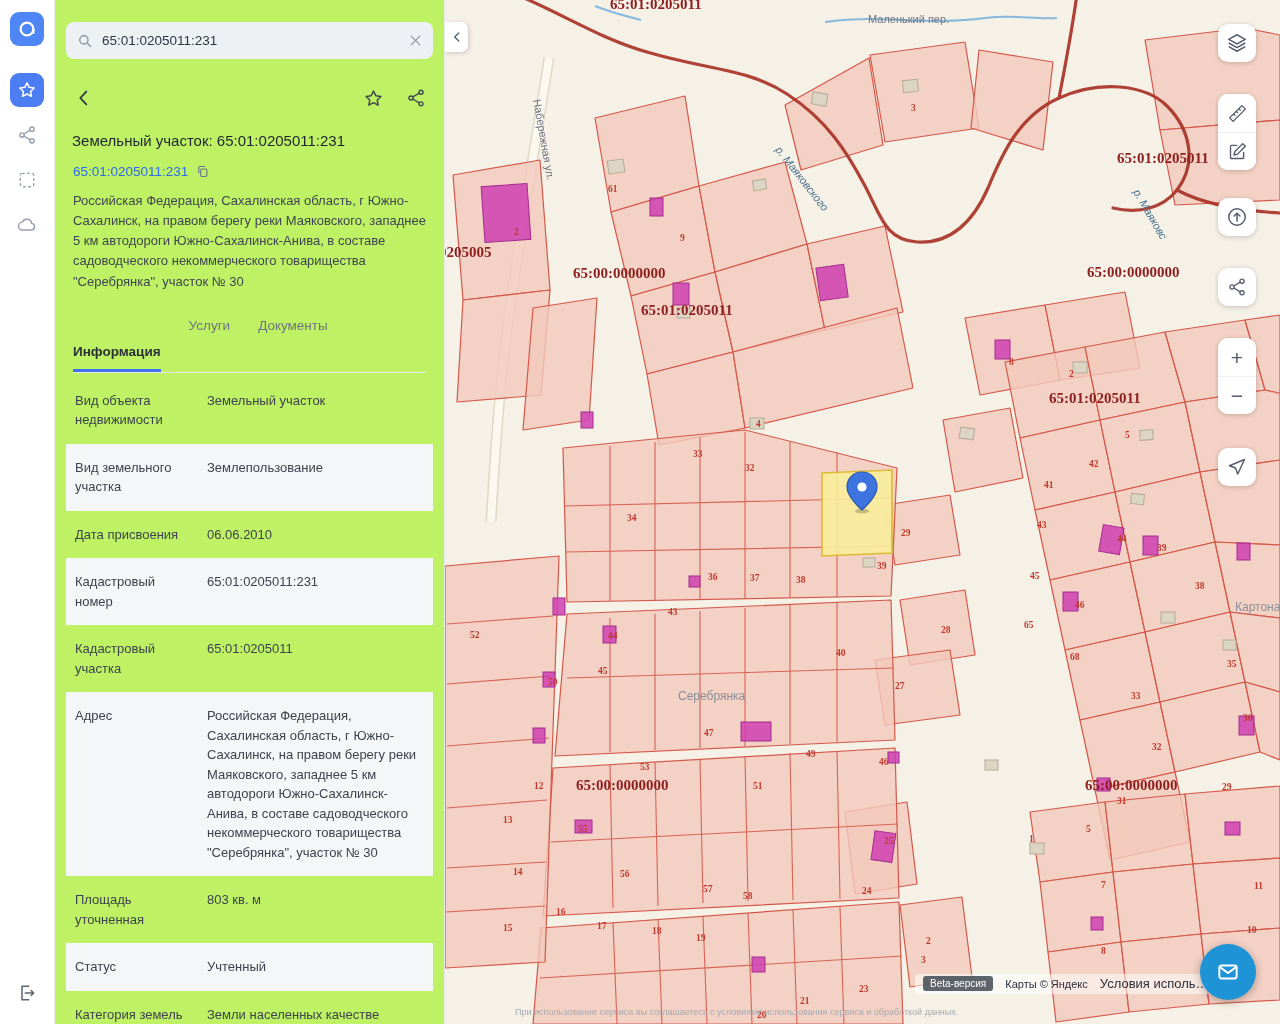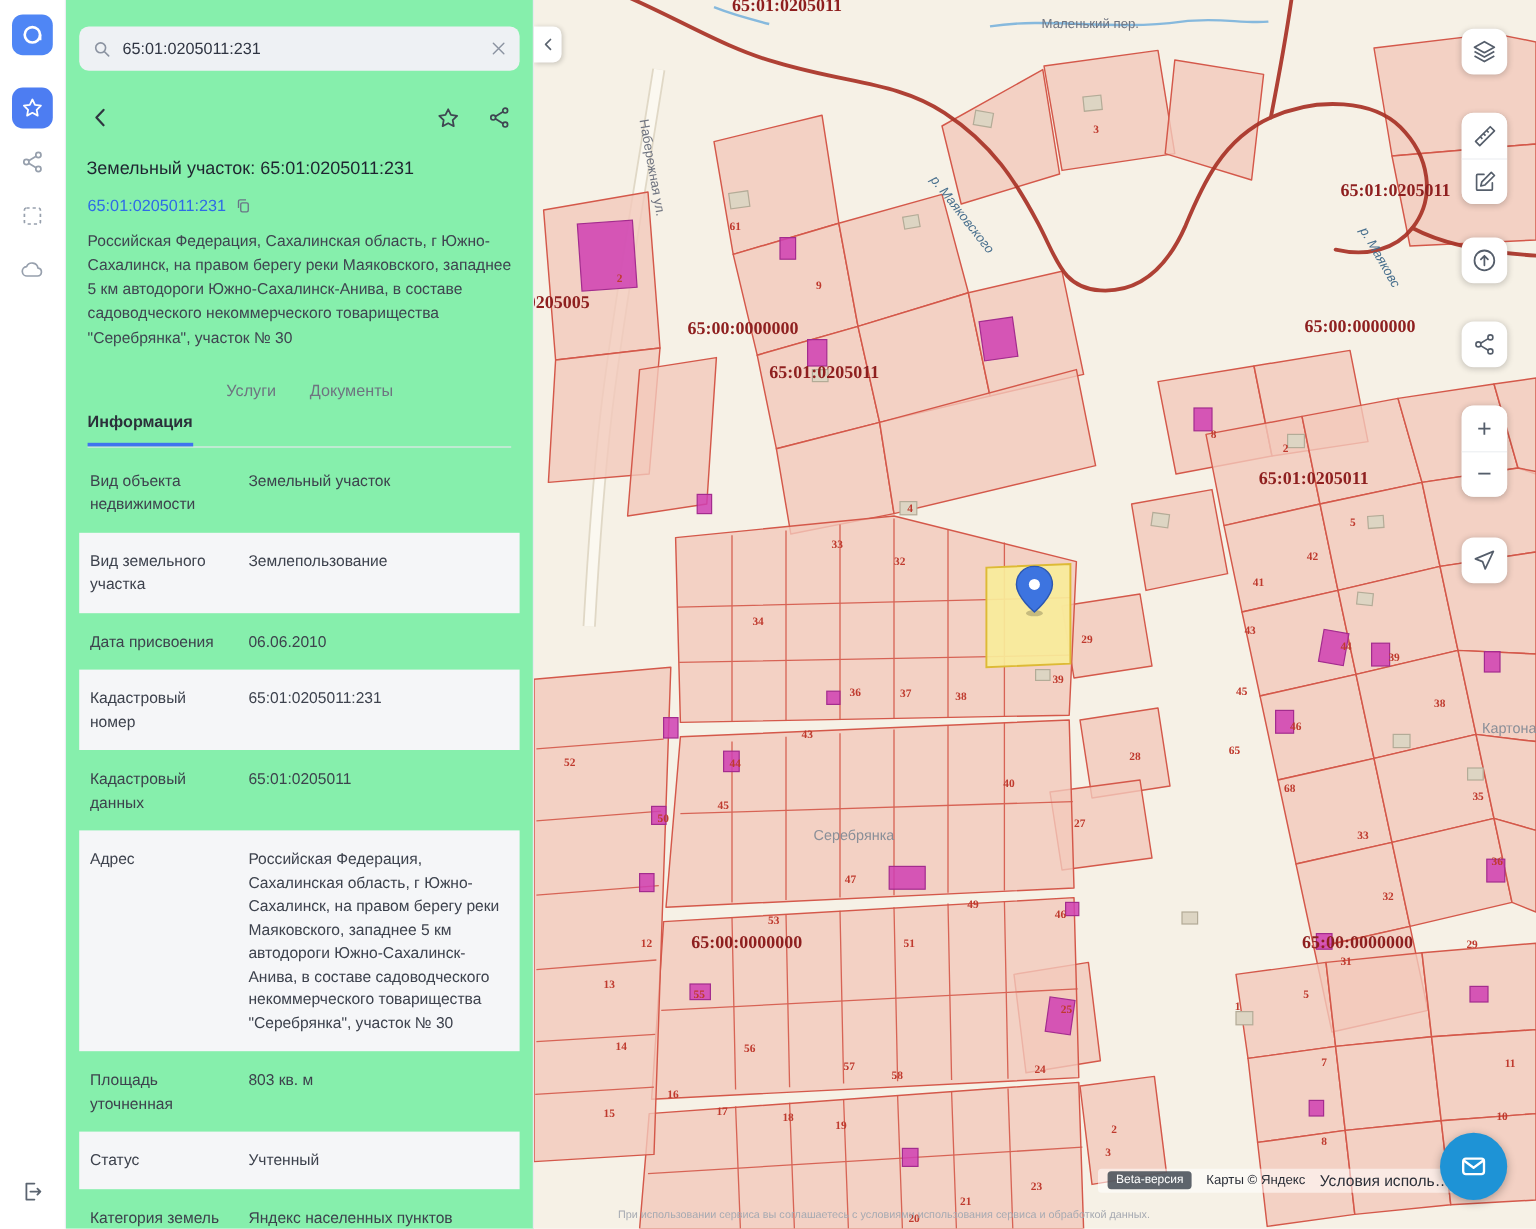--- a/index.html
+++ b/index.html
@@ -11,21 +11,21 @@
   .rail { width:55px; background:#fff; border-right:1px solid #eceef2;
     display:flex; flex-direction:column; align-items:center; padding:12px 0 14px; flex:0 0 55px; z-index:5;}
   .rail-btn { width:34px; height:34px; border-radius:9px; display:grid; place-items:center;
     border:none; background:transparent; color:#97a0ad; cursor:pointer; margin-bottom:11px;}
   .rail-btn.logo { background:#4f86f5; color:#fff; margin-bottom:27px;}
   .rail-btn.active { background:#4d7df2; color:#fff;}
   .rail-btn.bottom { margin-top:auto; margin-bottom:0; color:#5b6470;}
   .rail-btn svg { display:block; }
 
   
-  .panel { width:390px; flex:0 0 390px; background:#86efac; padding:22px 11px 0 11px;
+  .panel { width:390px; flex:0 0 390px; background:#bef264; padding:22px 11px 0 11px;
     overflow:hidden; position:relative; z-index:4; border-right:1px solid #e7e9ee;}
   .searchbar { display:flex; align-items:center; background:#eef1f4; border-radius:8px;
     height:37px; padding:0 10px; gap:8px;}
   .searchbar input { flex:1; border:none; background:transparent; outline:none;
     font-size:13.5px; color:#2f3542; font-family:inherit;}
   .icon-btn { border:none; background:transparent; padding:0; display:grid; place-items:center;
     color:#8b93a1; cursor:pointer;}
   .panel-head { display:flex; align-items:center; margin:28px 7px 0 7px;}
   .panel-head .spacer { flex:1;}
   .panel-head .icon-btn { color:#3f4652; margin-left:22px;}
@@ -189,38 +189,38 @@
         </div>
       <div class="row">
           <div class="row-label">Дата присвоения</div>
           <div class="row-value">06.06.2010</div>
         </div>
       <div class="row">
           <div class="row-label">Кадастровый номер</div>
           <div class="row-value">65:01:0205011:231</div>
         </div>
       <div class="row">
-          <div class="row-label">Кадастровый данных</div>
+          <div class="row-label">Кадастровый участка</div>
           <div class="row-value">65:01:0205011</div>
         </div>
       <div class="row">
           <div class="row-label">Адрес</div>
           <div class="row-value">Российская Федерация, Сахалинская область, г Южно-Сахалинск, на правом берегу реки Маяковского, западнее 5 км автодороги Южно-Сахалинск-Анива, в составе садоводческого некоммерческого товарищества "Серебрянка", участок № 30</div>
         </div>
       <div class="row">
           <div class="row-label">Площадь уточненная</div>
           <div class="row-value">803 кв. м</div>
         </div>
       <div class="row">
           <div class="row-label">Статус</div>
           <div class="row-value">Учтенный</div>
         </div>
       <div class="row">
           <div class="row-label">Категория земель</div>
-          <div class="row-value">Яндекс населенных пунктов</div>
+          <div class="row-value">Земли населенных качестве</div>
         </div>
       <div class="row"></div>
     </div>
   </aside>
 
   <main class="map">
     <svg id="map-svg" width="835" height="1024" viewBox="0 0 835 1024">
 
       <rect x="0" y="0" width="835" height="1024" fill="#f6f1e6"></rect>
 

